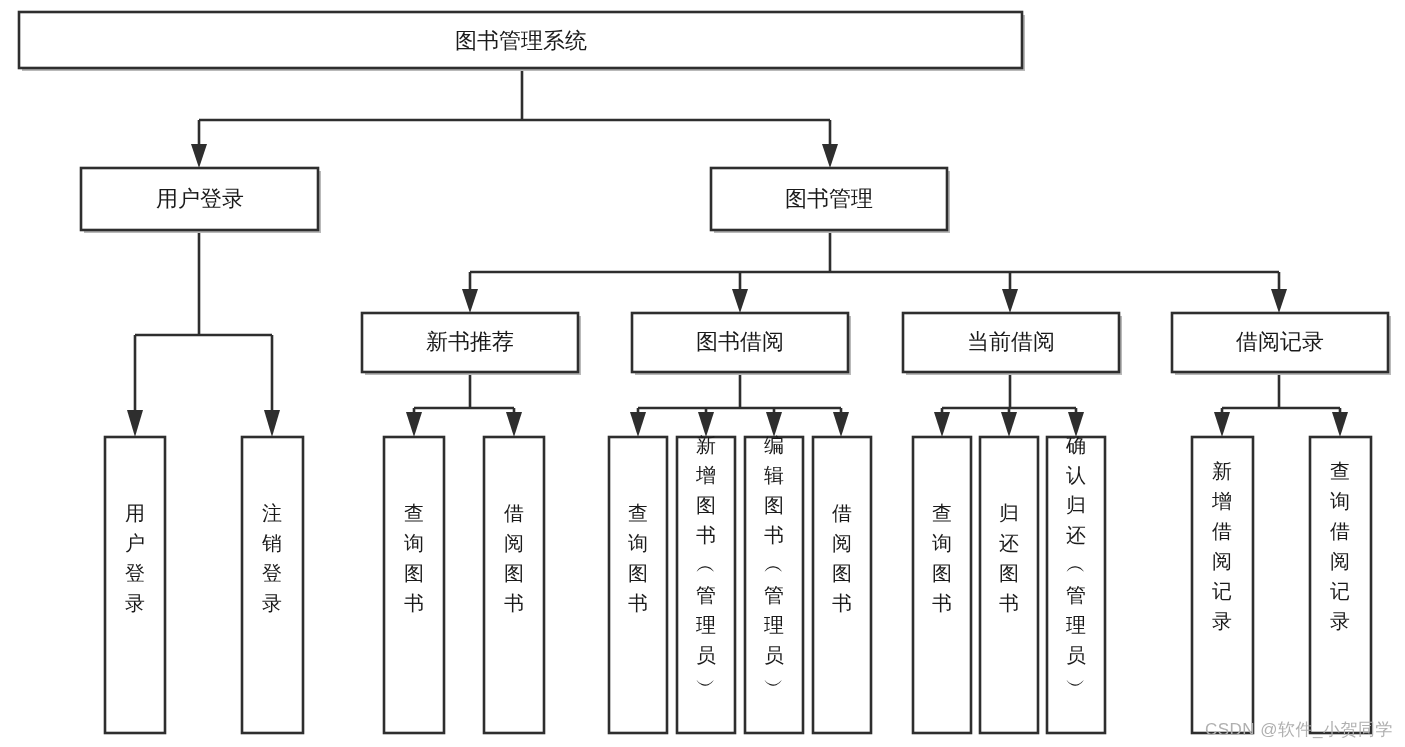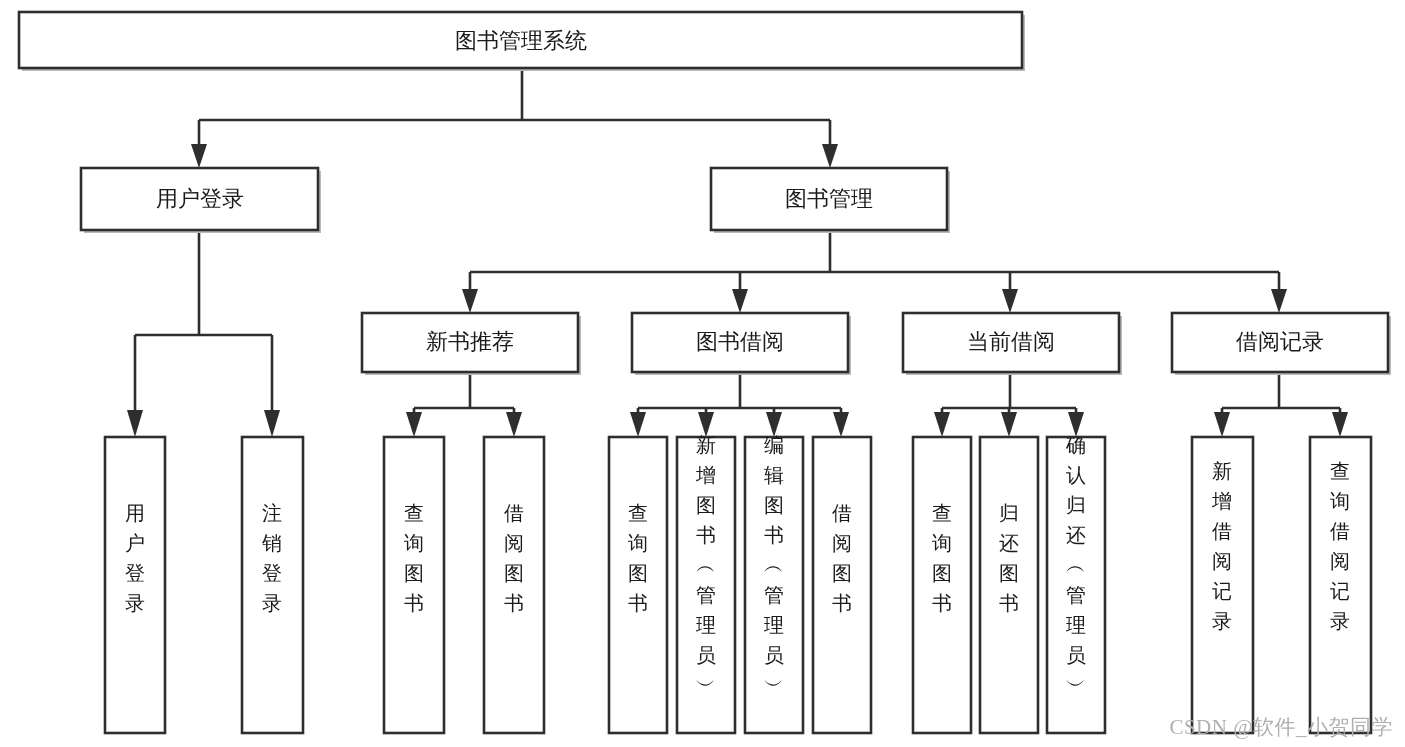--- a/index.html
+++ b/index.html
@@ -55,22 +55,22 @@
   .node-label-v {
     font-family: "Liberation Sans", "DejaVu Sans", sans-serif;
     font-size: 20px;
     fill: #1a1a1a;
     text-anchor: middle;
   }
   .watermark {
     position: absolute;
     right: 12px;
     bottom: 6px;
-    font-family: Liberation Serif, serif;
-    font-size: 21px;
+    font-family: Liberation Sans, sans-serif;
+    font-size: 17px;
     color: #b0b0b0;
     letter-spacing: 0.5px;
     white-space: nowrap;
     user-select: none;
   }
 </style>
 </head>
 <body>
 
 <div id="diagram-root">

